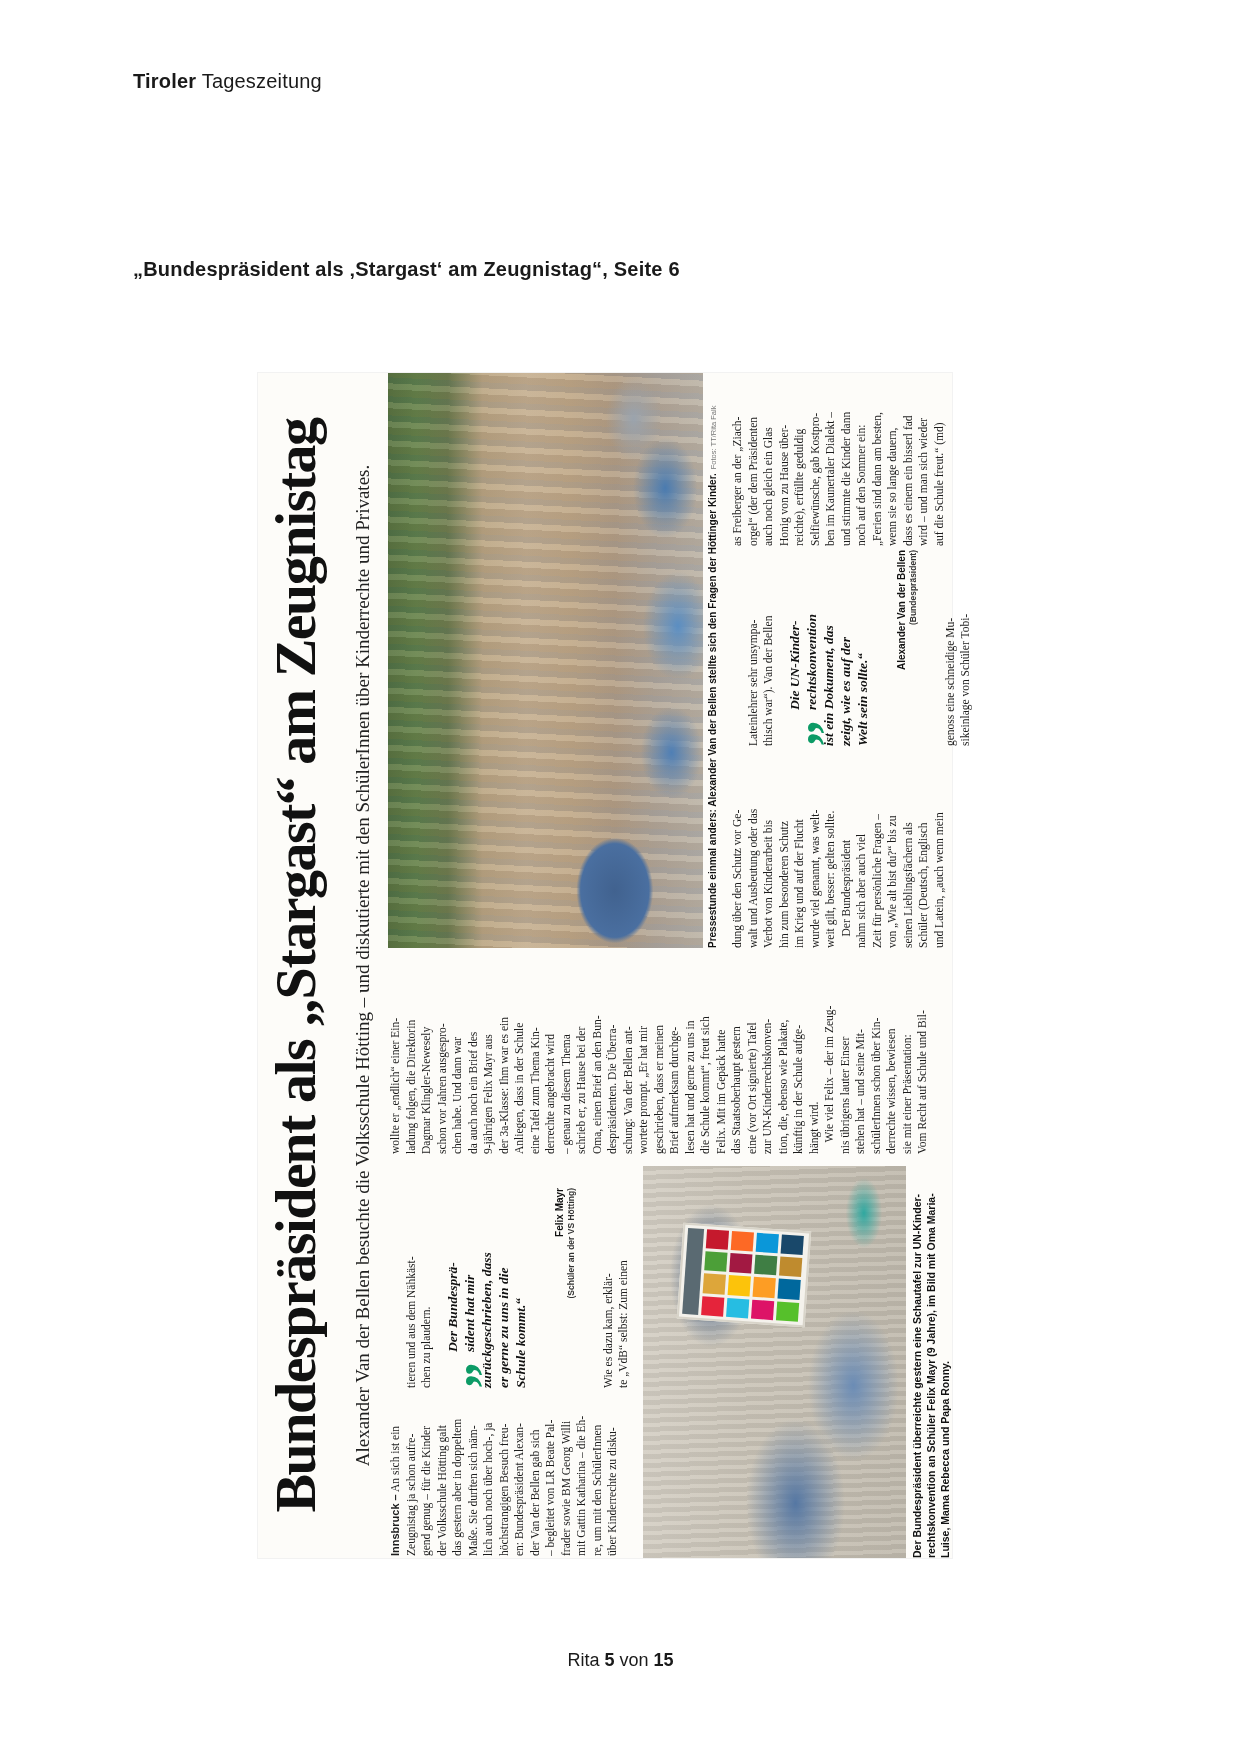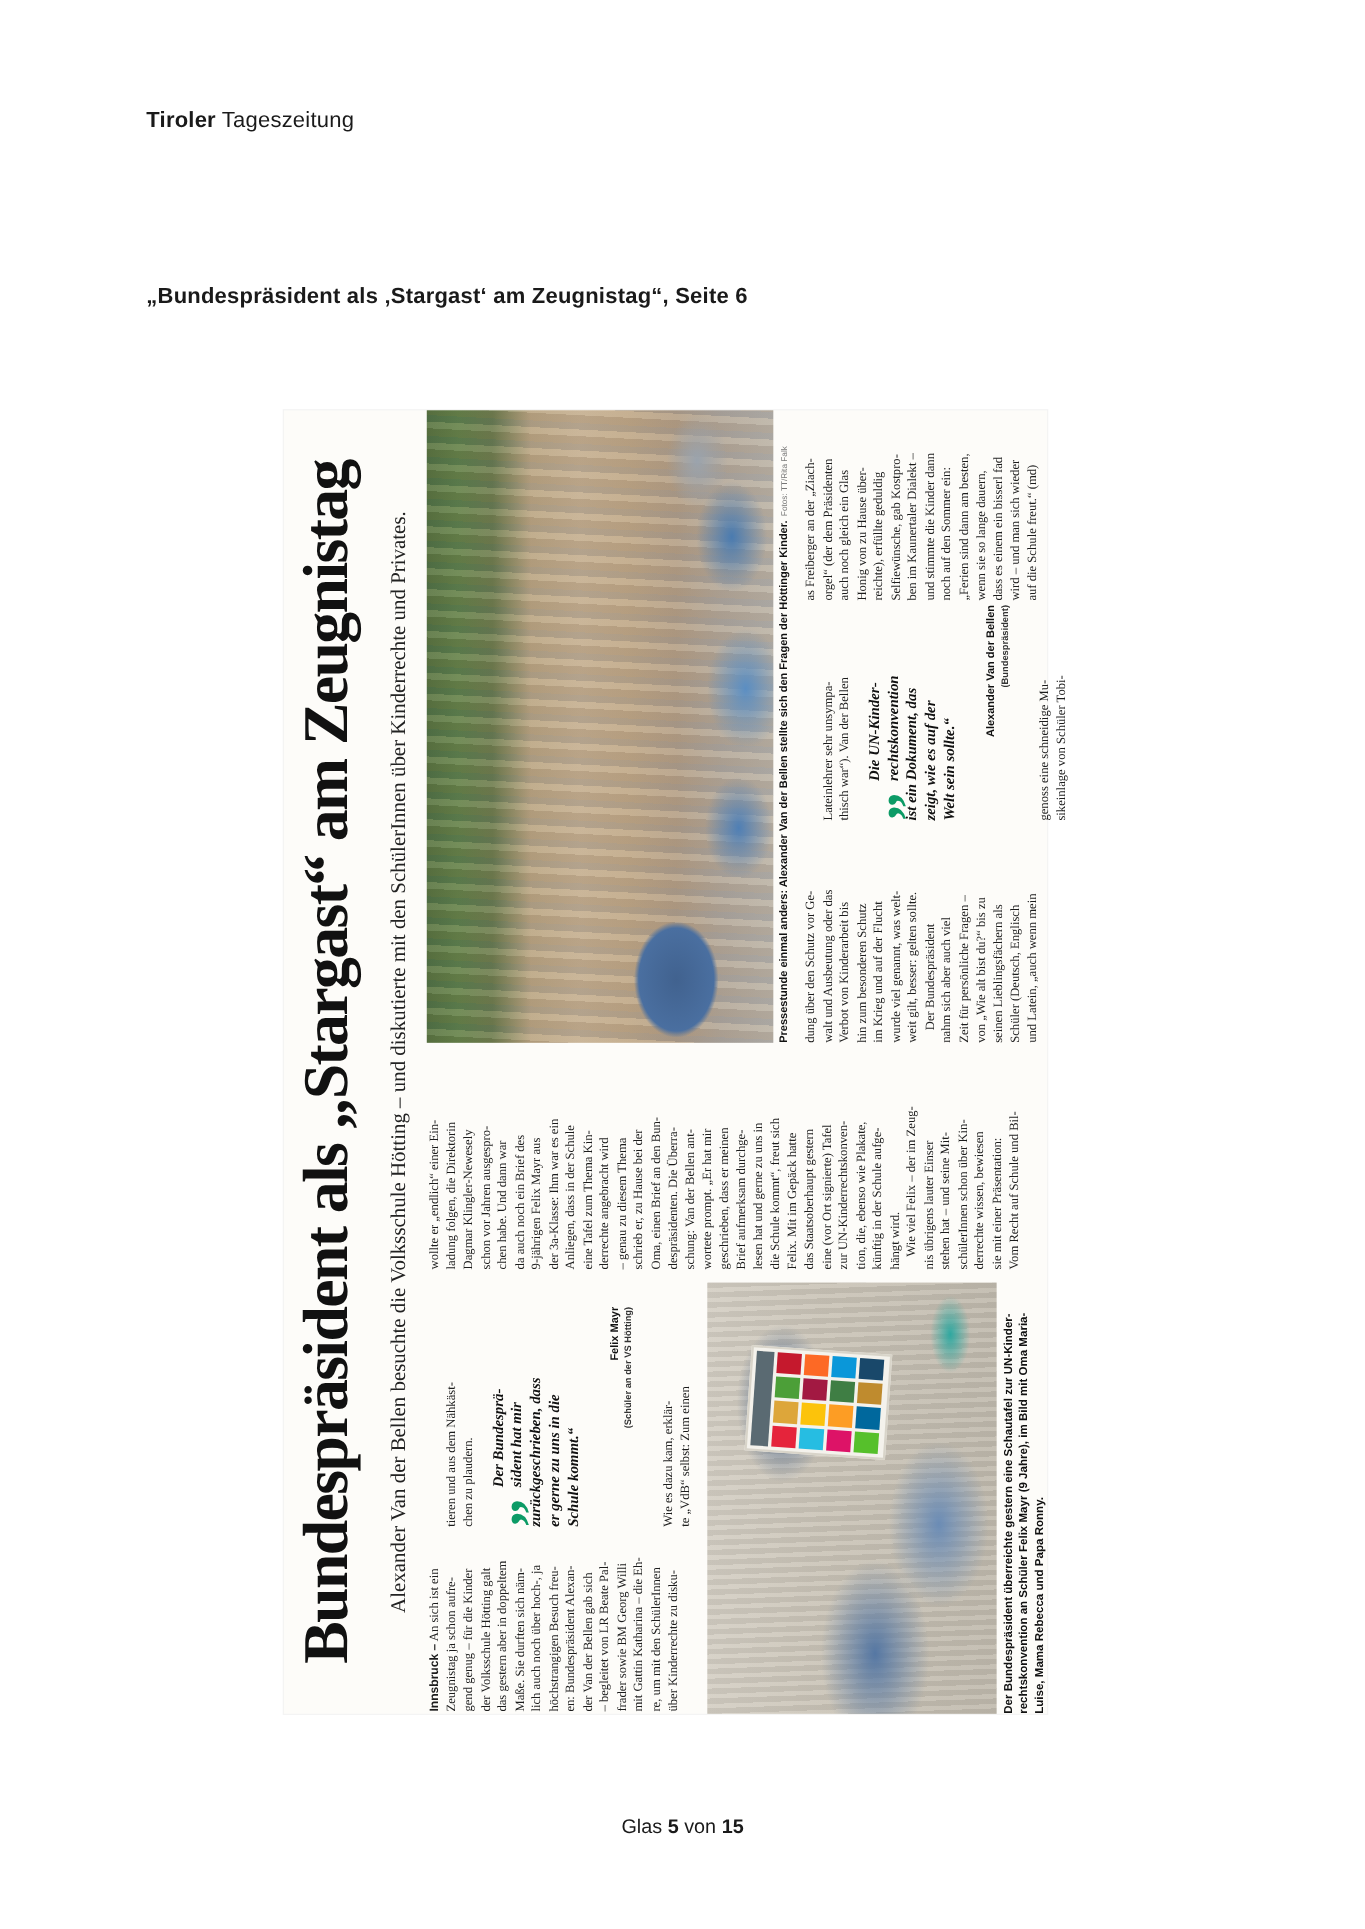--- a/index.html
+++ b/index.html
@@ -1,20 +1,20 @@
 <!DOCTYPE html>
 <html style="--accent: #0c9b66;"><head>
 <meta charset="utf-8">
 <style>
   html,body{margin:0;padding:0;}
   body{width:1241px;height:1754px;position:relative;background:#ffffff;
        font-family:"Liberation Sans",sans-serif;color:#1a1a1a;overflow:hidden;}
 
   
-  .brand{position:absolute;left:133px;top:70px;font-size:20px;letter-spacing:.2px;margin-top:28px;}
+  .brand{position:absolute;left:133px;top:70px;font-size:20px;letter-spacing:.2px;}
   .brand b{font-weight:bold;}
   .refline{position:absolute;left:133px;top:258px;font-size:20px;font-weight:bold;letter-spacing:.2px;}
   .pagefooter{position:absolute;left:0;right:0;top:1650px;text-align:center;font-size:18px;}
   .pagefooter b{font-weight:bold;}
 
   
   .clip-wrap{position:absolute;left:258px;top:373px;width:694px;height:1185px;}
   .article{position:absolute;left:0;top:0;width:1185px;height:694px;
            transform:translateY(1185px) rotate(-90deg);transform-origin:0 0;
            background:#fdfcf9;box-shadow:0 0 0 1px rgba(0,0,0,.05);}
@@ -232,13 +232,13 @@
         </div>
       </div>
     </div>
     <div class="cap2">Der Bundespräsident überreichte gestern eine Schautafel zur UN-Kinder-
 rechtskonvention an Schüler Felix Mayr (9 Jahre), im Bild mit Oma Maria-
 Luise, Mama Rebecca und Papa Ronny.</div>
 
   </div>
 </div>
 
-<div class="pagefooter"><span>Glas</span>&nbsp;<b>5</b>&nbsp;<span>von</span>&nbsp;<b>15</b></div>
+<div class="pagefooter"><span>Rita</span>&nbsp;<b>5</b>&nbsp;<span>von</span>&nbsp;<b>15</b></div>
 
 </body></html>

